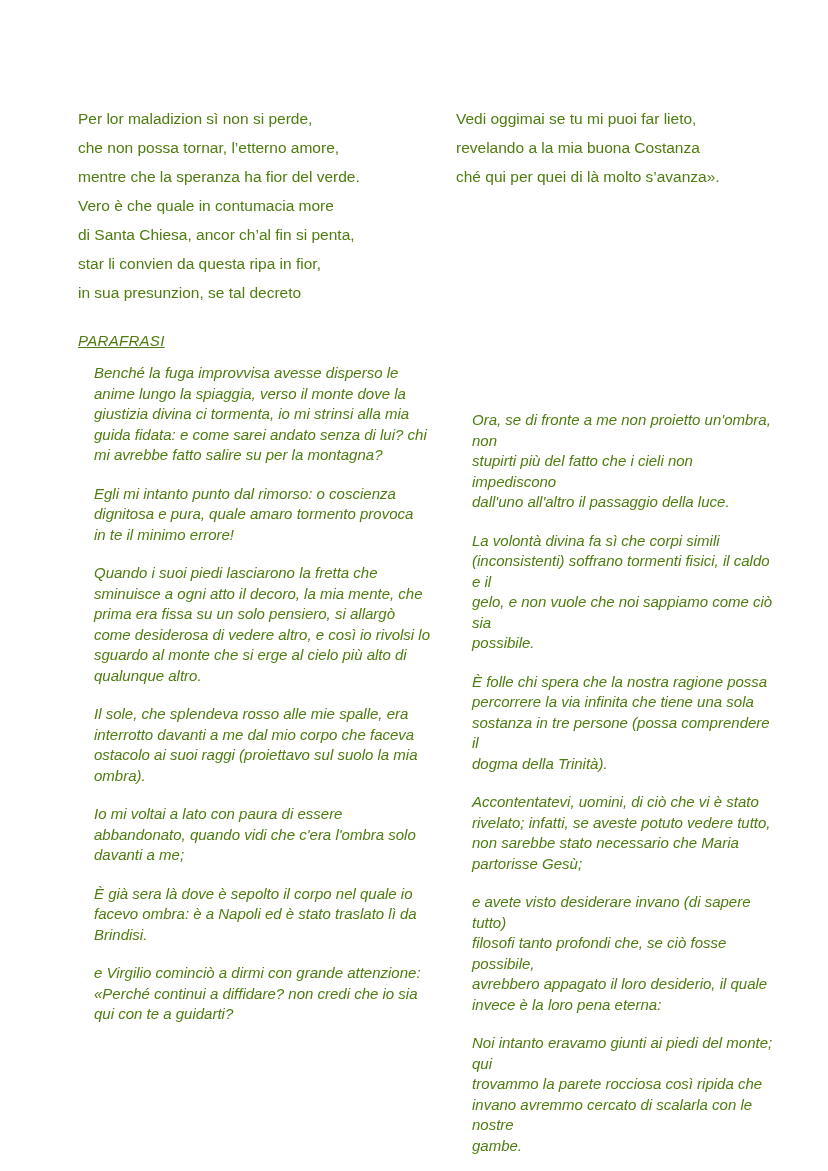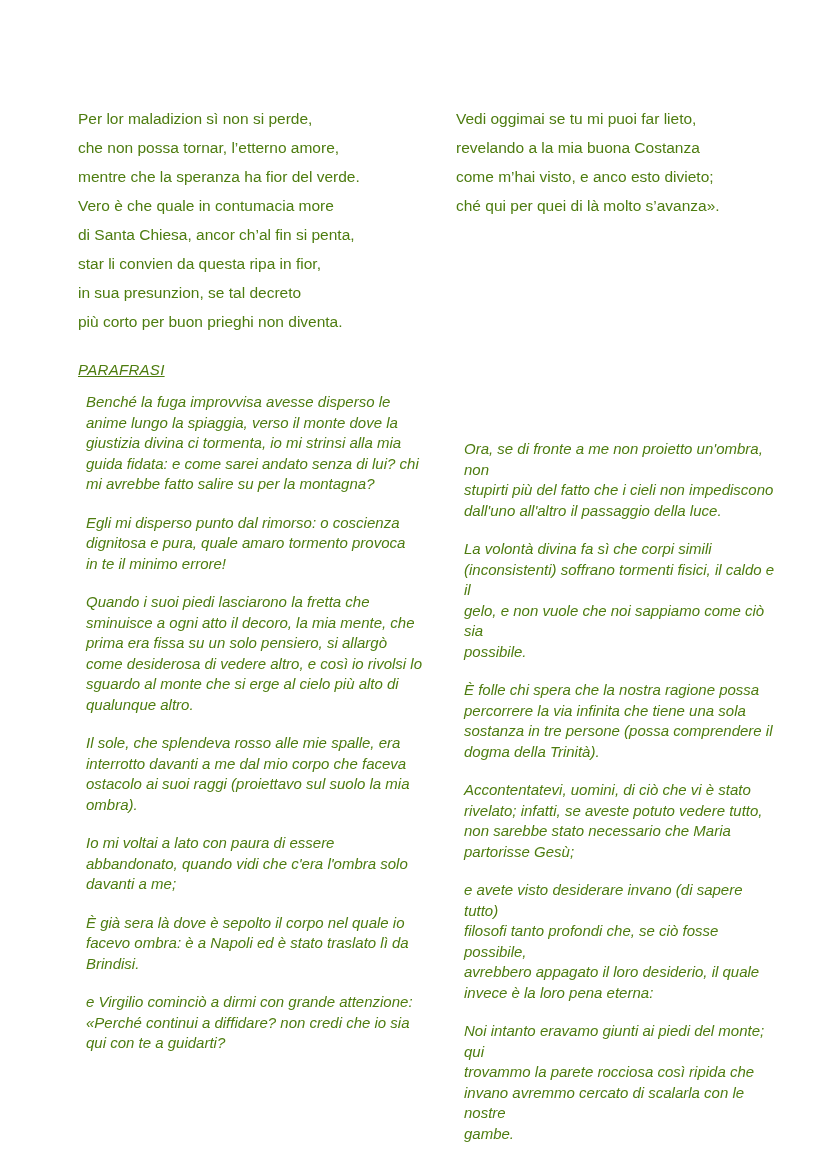--- a/index.html
+++ b/index.html
@@ -42,21 +42,21 @@
     line-height: 20px;
     font-weight: normal;
     font-style: italic;
     text-decoration: underline;
     letter-spacing: 0.3px;
   }
 
   .paras { margin: 0; padding: 0; }
   .paras-right { margin-top: 219px; }
   .para {
-    margin: 0 0 18px 8px;
+    margin: 0 0 18px 16px;
     font-size: 15px;
     line-height: 20.5px;
     font-style: italic;
     white-space: pre-line;
   }
 </style>
 </head>
 <body>
 
 <div class="page">
@@ -73,34 +73,33 @@
 
           <p class="verse-line">Vero è che quale in contumacia more</p>
 
           <p class="verse-line">di Santa Chiesa, ancor ch’al fin si penta,</p>
 
           <p class="verse-line">star li convien da questa ripa in fior,</p>
 
 
           <p class="verse-line">in sua presunzion, se tal decreto</p>
 
-          <p class="verse-line">più corto per buon prieghi non diventa.</p>
         </div>
 
       <h2 class="parafrasi-heading">PARAFRASI</h2>
 
       <div class="paras">
 
           <p class="para">Benché la fuga improvvisa avesse disperso le
 anime lungo la spiaggia, verso il monte dove la
 giustizia divina ci tormenta, io mi strinsi alla mia
 guida fidata: e come sarei andato senza di lui? chi
 mi avrebbe fatto salire su per la montagna?</p>
 
-          <p class="para">Egli mi disperso punto dal rimorso: o coscienza
+          <p class="para">Egli mi intanto punto dal rimorso: o coscienza
 dignitosa e pura, quale amaro tormento provoca
 in te il minimo errore!</p>
 
           <p class="para">Quando i suoi piedi lasciarono la fretta che
 sminuisce a ogni atto il decoro, la mia mente, che
 prima era fissa su un solo pensiero, si allargò
 come desiderosa di vedere altro, e così io rivolsi lo
 sguardo al monte che si erge al cielo più alto di
 qualunque altro.</p>
 
@@ -123,21 +122,20 @@
         </div>
     </div>
 
     <div class="col-right">
       <div class="verse-block">
 
           <p class="verse-line">Vedi oggimai se tu mi puoi far lieto,</p>
 
           <p class="verse-line">revelando a la mia buona Costanza</p>
 
-          <p class="verse-line">come m’hai visto, e anco esto divieto;</p>
 
           <p class="verse-line">ché qui per quei di là molto s’avanza».</p>
         </div>
 
       <div class="paras paras-right">
 
           <p class="para">Ora, se di fronte a me non proietto un'ombra, non
 stupirti più del fatto che i cieli non impediscono
 dall'uno all'altro il passaggio della luce.</p>
 

